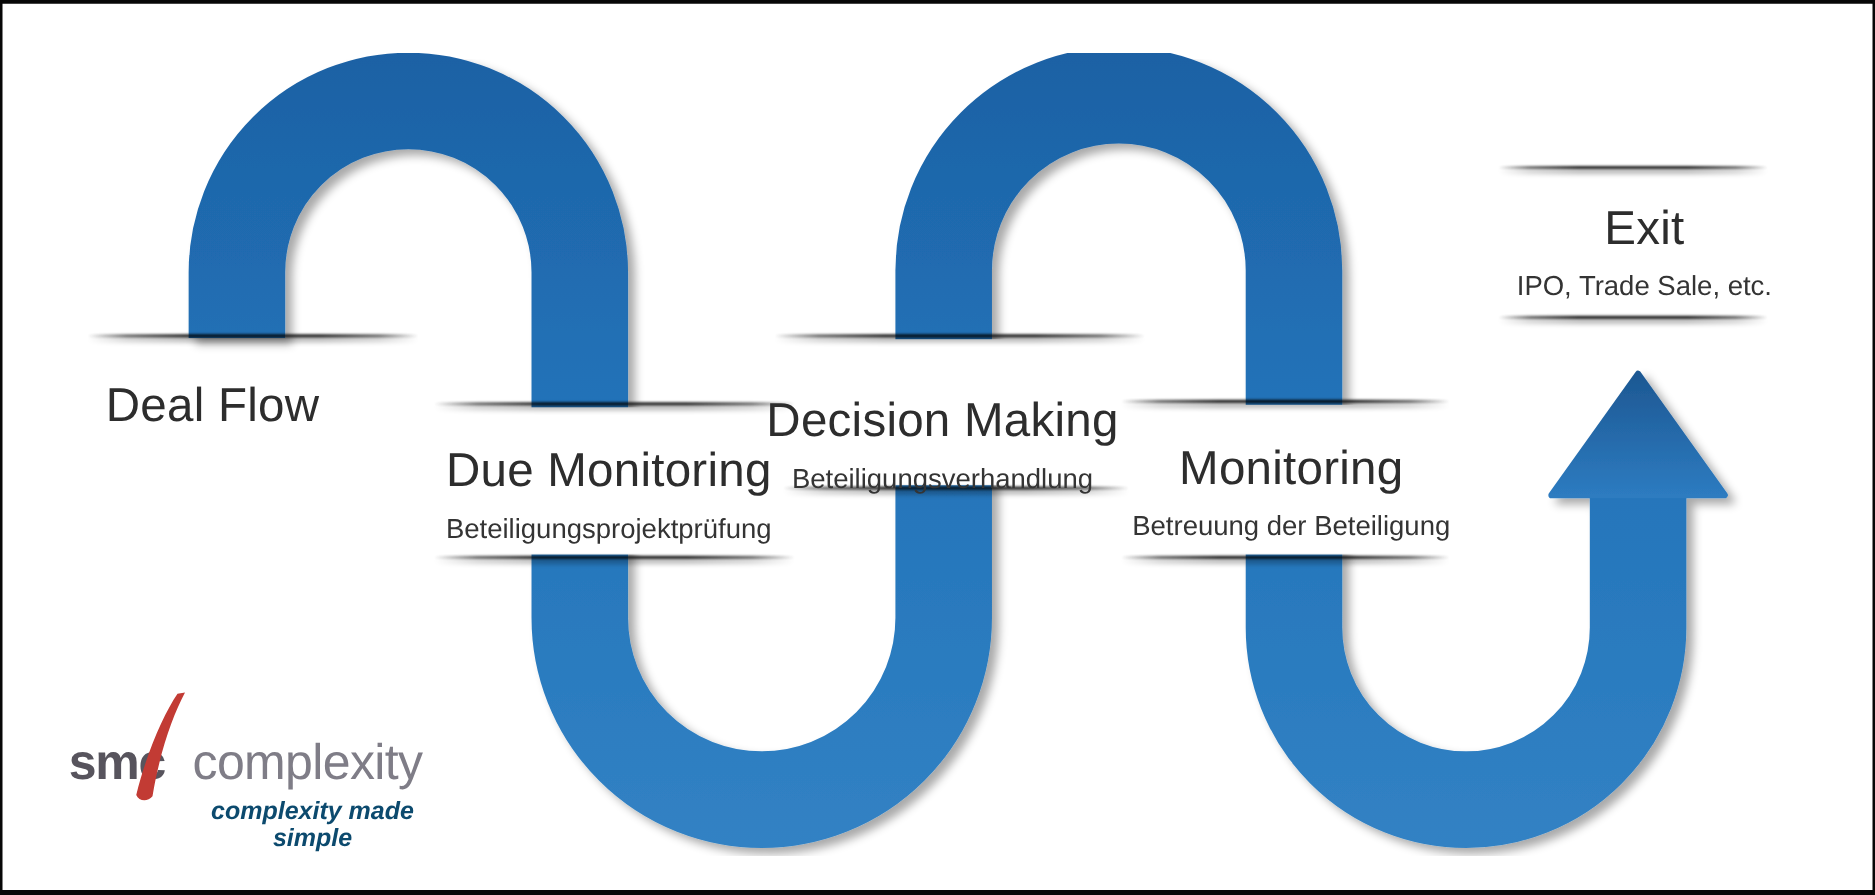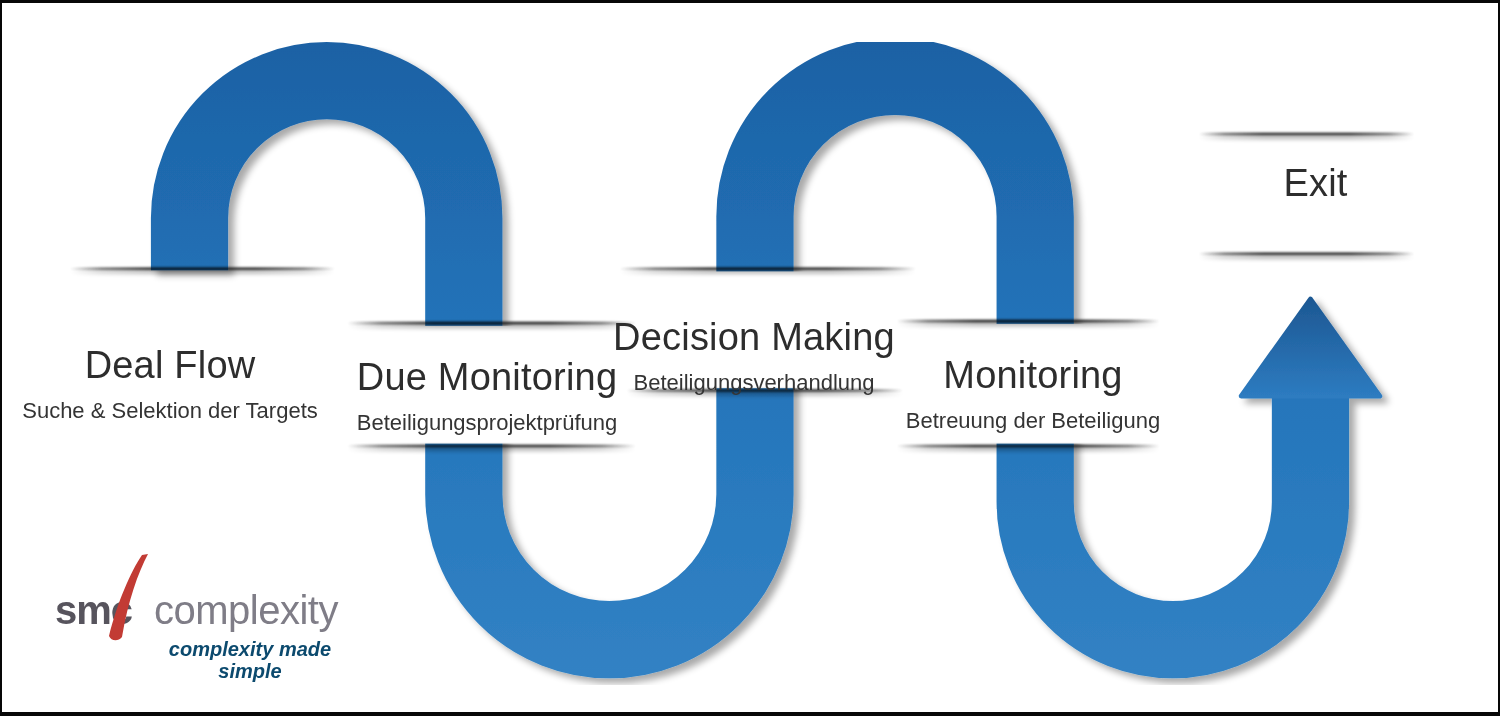--- a/index.html
+++ b/index.html
@@ -134,42 +134,42 @@
       <rect x="898" y="447.5" width="266" height="5" rx="2.5" fill="url(#lineGrad)" opacity="0.32" filter="url(#blurB)"></rect>
       <rect x="898" y="446" width="266" height="2.6" rx="1.3" fill="url(#lineGrad)" opacity="0.9" filter="url(#blurA)"></rect>
 
       <rect x="1203" y="132.5" width="218" height="5" rx="2.5" fill="url(#lineGrad)" opacity="0.32" filter="url(#blurB)"></rect>
       <rect x="1203" y="131" width="218" height="2.6" rx="1.3" fill="url(#lineGrad)" opacity="0.9" filter="url(#blurA)"></rect>
       <rect x="1203" y="253.5" width="218" height="5" rx="2.5" fill="url(#lineGrad)" opacity="0.32" filter="url(#blurB)"></rect>
       <rect x="1203" y="252" width="218" height="2.6" rx="1.3" fill="url(#lineGrad)" opacity="0.9" filter="url(#blurA)"></rect>
     </g>
   </svg>
 
-  <div class="stage" style="left:3px;top:299px;width:330px;margin-top:40px;">
+  <div class="stage" style="left:3px;top:299px;width:330px;">
     <div class="title">Deal Flow</div>
-    <div class="subtitle">Suche &amp; Selektion der Targets</div>
   </div>
 
   <div class="stage" style="left:335px;top:351px;width:300px;">
     <div class="title">Due Monitoring</div>
     <div class="subtitle">Beteiligungsprojektprüfung</div>
   </div>
 
   <div class="stage" style="left:602px;top:291px;width:300px;margin-top:20px;">
     <div class="title">Decision Making</div>
     <div class="subtitle">Beteiligungsverhandlung</div>
   </div>
 
   <div class="stage" style="left:881px;top:349px;width:300px;">
     <div class="title">Monitoring</div>
     <div class="subtitle">Betreuung der Beteiligung</div>
   </div>
 
   <div class="stage" style="left:1201px;top:157px;width:225px;">
     <div class="title">Exit</div>
+    <div class="subtitle">IPO, Trade Sale, etc.</div>
   </div>
 
   <div class="logo">
     <span class="logo-smc">smc</span>
     <svg class="logo-slash" width="46" height="90" viewBox="0 0 46 90">
       <path d="M 43 1 C 33 20 23 48 17 84 C 13 89 6 88 4 83 C 12 50 26 18 37 2 Z" fill="#c23b34"></path>
     </svg>
     <span class="logo-mgmt">complexity</span>
     <div class="logo-tagline">complexity made simple</div>
   </div>

